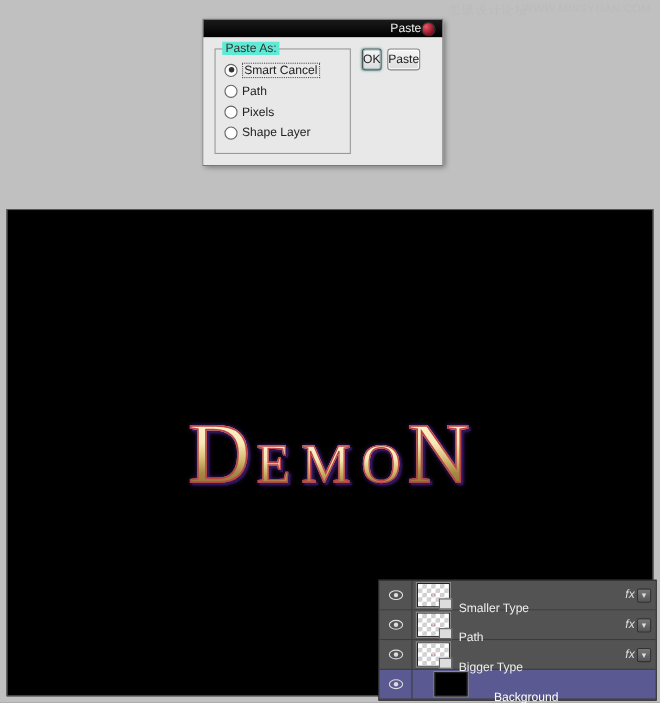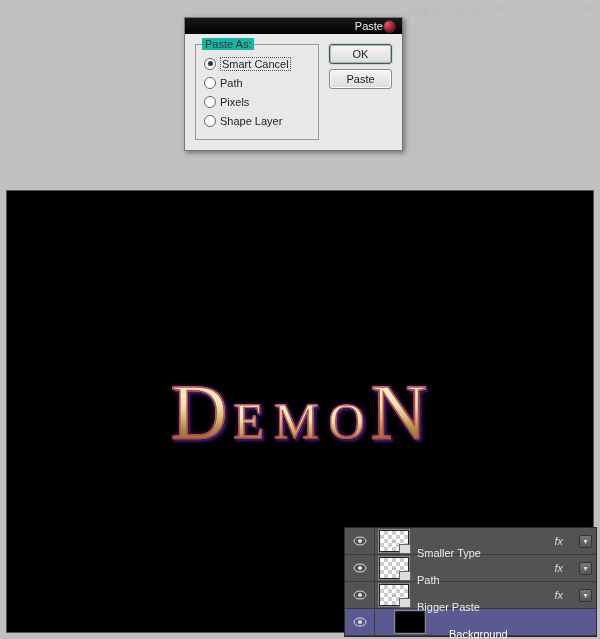--- a/index.html
+++ b/index.html
@@ -51,41 +51,41 @@
   }
   .fieldset {
     border: 1px solid #999;
     padding: 8px 10px 8px 8px;
     flex: 1;
     position: relative;
   }
   .legend {
     position: absolute;
     top: -7px; left: 6px;
-    background: #14b8a6;
+    background: #5eead4;
     padding: 0 3px;
     color: #333;
     font-size: 11px;
   }
   .radio-row {
     display: flex; align-items: center; gap: 4px;
     margin: 2px 0;
     height: 17px;
   }
   .radio {
     width: 12px; height: 12px; border-radius: 50%;
     border: 1px solid #666; background: #fff;
     display: flex; align-items: center; justify-content: center;
   }
   .radio.checked::after {
     content:""; width:5px; height:5px; border-radius:50%; background:#333;
   }
   .radio-label { color:#222; }
   .radio-label.selected { border:1px dotted #555; padding:0 1px; }
-  .btns { display:flex; flex-direction:column; gap:5px; width:63px; }
+  .btns { display:flex; gap:5px; width:63px; }
   .btn {
     height:20px; border:1px solid #888;
     background: linear-gradient(#f6f6f6,#dcdcdc);
     border-radius:3px; font-size:11px; color:#222;
     display:flex; align-items:center; justify-content:center;
     box-shadow: 0 0 0 1px #fff inset;
   }
   .btn.default { border:1px solid #555; box-shadow: 0 0 0 1px #9bb inset, 0 0 2px #6aa; }
 
   
@@ -177,21 +177,21 @@
   .thumb.bg-black { background:#000; }
   .thumb .sub-badge {
     position:absolute; right:-3px; bottom:-3px;
     width:12px; height:10px; background:#ddd;
     border:1px solid #666;
   }
   .layer-name { flex:1; color:#eee; font-size:11px; padding-left:4px;margin-top:24px; }
   .layer-row.selected .layer-name { color:#fff; }
   .fx {
     color:#ddd; font-style:italic; font-size:11px;
-    margin-right:16px;
+    margin-right:2px;
   }
   .arrow-box {
     width:13px; height:13px;
     border:1px solid #333;
     background: linear-gradient(#777,#555);
     margin-right:4px;
     display:flex; align-items:center; justify-content:center;
     font-size:8px; color:#ddd;
     border-radius:2px;
   }
@@ -291,21 +291,21 @@
             <ellipse cx="7" cy="5" rx="6" ry="4" fill="none" stroke="#ddd" stroke-width="1"></ellipse>
             <circle cx="7" cy="5" r="2" fill="#ddd"></circle>
           </svg>
       </span>
     </div>
     <div class="thumb">
       <div class="checker"></div>
         <div class="t-label">··</div>
       <div class="sub-badge"></div>
     </div>
-    <div class="layer-name">Bigger Paste</div>
+    <div class="layer-name">Bigger Type</div>
     <div class="fx">fx</div>
     <div class="arrow-box">▾</div>
   </div>
 
   <div class="layer-row selected">
     <div class="vis">
       <span class="eye">
         <svg viewBox="0 0 14 10">
             <ellipse cx="7" cy="5" rx="6" ry="4" fill="none" stroke="#ddd" stroke-width="1"></ellipse>
             <circle cx="7" cy="5" r="2" fill="#ddd"></circle>

